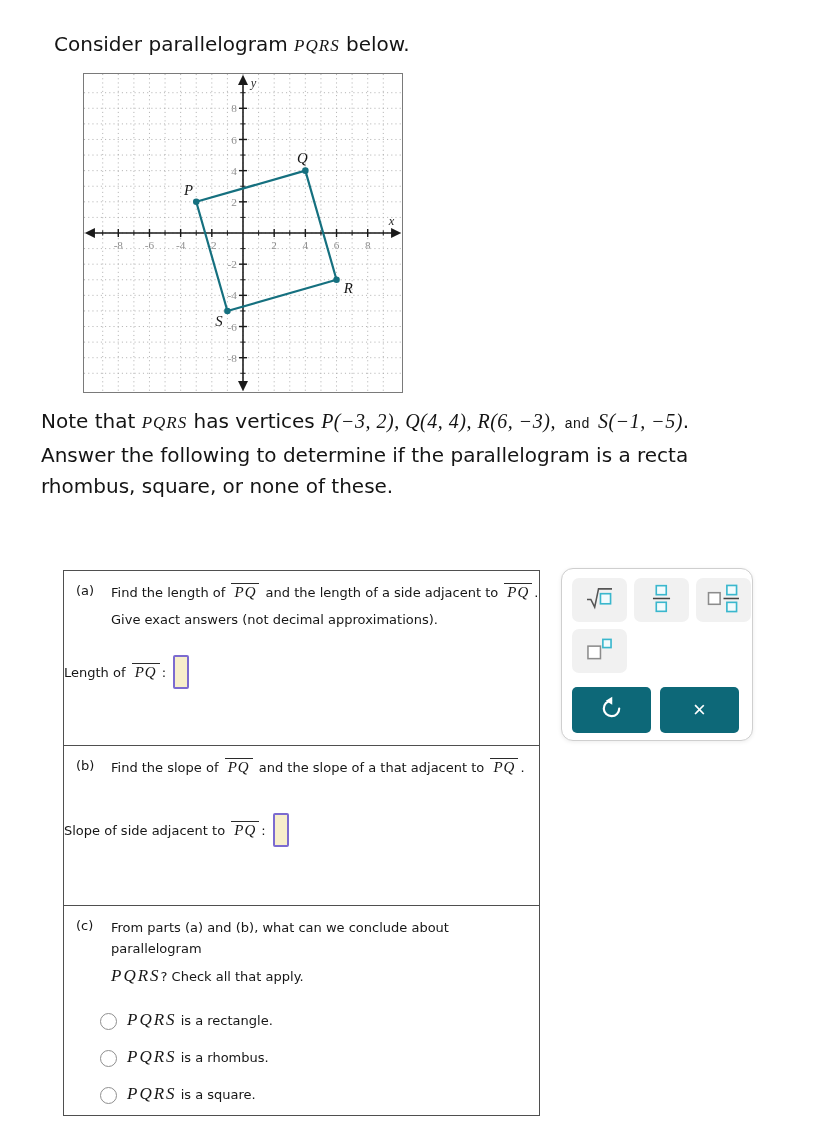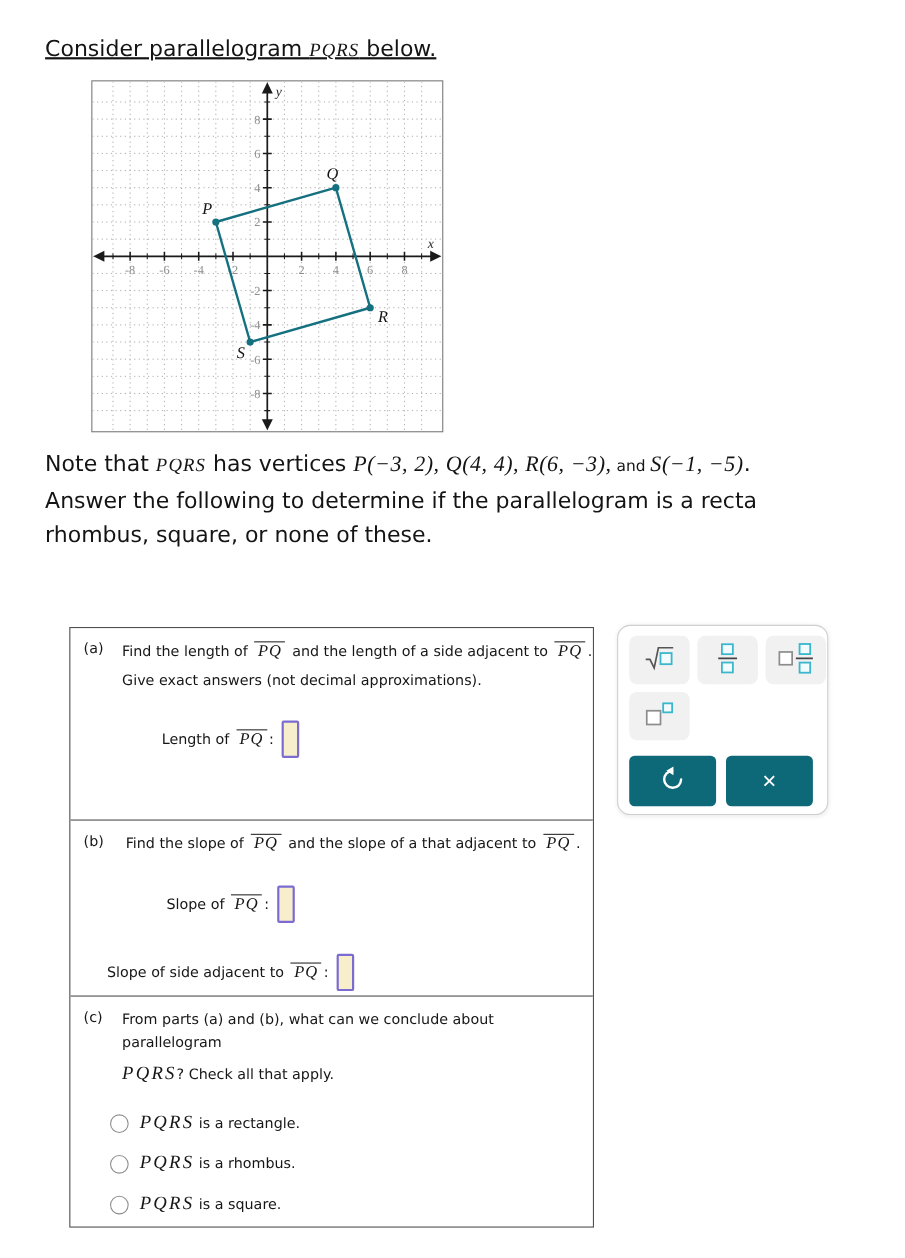--- a/index.html
+++ b/index.html
@@ -2,26 +2,26 @@
 <html><head>
 <meta charset="utf-8">
 <style>
   html,body{margin:0;padding:0;}
   body{
     width:823px;height:1144px;position:relative;overflow:hidden;
     background:#ffffff;font-family:"DejaVu Sans",sans-serif;color:#161616;
   }
   
   .big-text{font-size:20px;color:#141414;}
-  .title{position:absolute;left:41px;top:32px;white-space:nowrap;text-decoration:underline;}
+  .title{position:absolute;left:54px;top:32px;white-space:nowrap;}
   .math-sm{font-family:"Liberation Serif",serif;font-style:italic;font-size:17px;letter-spacing:1px;}
   .note{position:absolute;left:41px;top:406px;width:900px;}
   .note .nline{line-height:31px;white-space:nowrap;}
   .math-pts{font-family:"Liberation Serif",serif;font-style:italic;font-size:20px;letter-spacing:.5px;}
-  .note-and{font-size:14px;}
+  .note-and{font-size:14px;font-family:Liberation Mono, monospace;}
   
   .graph-wrap{
     position:absolute;left:83px;top:73px;width:318px;height:318px;
     border:1px solid #7a7a7a;background:#fff;box-sizing:content-box;
   }
   .graph-wrap svg{width:318px;height:318px;display:block;}
   .grid{stroke:#a8a8a8;stroke-width:0.055;stroke-dasharray:0.07 0.2;}
   .axis{stroke:#1a1a1a;stroke-width:0.1;}
   .axis-arrow{fill:#1a1a1a;}
   .tick{stroke:#1a1a1a;}
@@ -36,26 +36,26 @@
     border:1.5px solid #4f4f4f;box-sizing:border-box;background:#fff;overflow:hidden;
   }
   .sec{box-sizing:border-box;overflow:hidden;}
   .sec-a{height:174px;}
   .sec-b{height:160px;border-top:1.5px solid #4f4f4f;}
   .sec-c{height:207px;border-top:1.5px solid #4f4f4f;}
   .stem{display:flex;gap:7px;padding:12px 8px 0 12px;font-size:13px;}
   .plabel{width:28px;flex:0 0 28px;}
   .stem-text{flex:1;}
   .stem-line{margin:0 0 6px 0;line-height:1.6;}
-  .nowrap{white-space:nowrap;text-align:center;}
+  .nowrap{white-space:nowrap;}
   .ovl{
     font-family:"Liberation Serif",serif;font-style:italic;font-size:15px;letter-spacing:1px;
     display:inline-block;border-top:1.3px solid #2b2b2b;padding:1px 3px 0 3px;line-height:1.05;margin:0 2px;
   }
-  .answer-row{display:flex;align-items:center;justify-content:center;padding-right:184px;font-size:13px;}
+  .answer-row{display:flex;align-items:center;justify-content:flex-start;padding-right:184px;font-size:13px;}
   .sec-a .answer-row.r1{margin-top:18px;}
   .sec-a .answer-row.r2{margin-top:28px;}
   .sec-b .answer-row.r1{margin-top:20px;}
   .sec-b .answer-row.r2{margin-top:28px;}
   .ans-input{
     width:12px;height:30px;background:#f7eecb;border:2px solid #7c6bd0;border-radius:2px;
     display:inline-block;margin-left:7px;cursor:text;
   }
   .math-lg{font-family:"Liberation Serif",serif;font-style:italic;font-size:17px;letter-spacing:2px;}
   .options{margin-top:11px;padding-left:36px;}
@@ -222,24 +222,20 @@
     </div>
   </section>
 
   <section class="sec sec-b">
     <div class="stem">
       <span class="plabel">(b)</span>
       <div class="stem-text">
         <p class="stem-line nowrap"><span>Find the slope of </span><span class="ovl">PQ</span><span> and the slope of a that adjacent to </span><span class="ovl">PQ</span><span>.</span></p>
       </div>
     </div>
-    <div class="answer-row r1">
-      <span><span>Slope of </span><span class="ovl">PQ</span><span>:</span></span>
-      <span class="ans-input"></span>
-    </div>
     <div class="answer-row r2">
       <span><span>Slope of side adjacent to </span><span class="ovl">PQ</span><span>:</span></span>
       <span class="ans-input"></span>
     </div>
   </section>
 
   <section class="sec sec-c">
     <div class="stem">
       <span class="plabel">(c)</span>
       <div class="stem-text">

